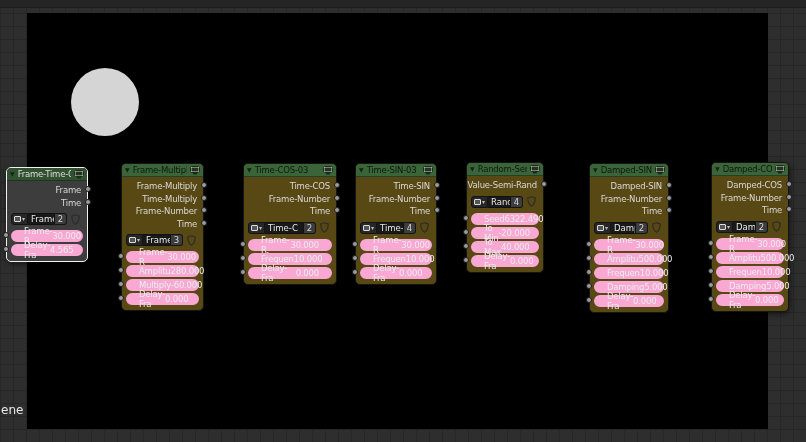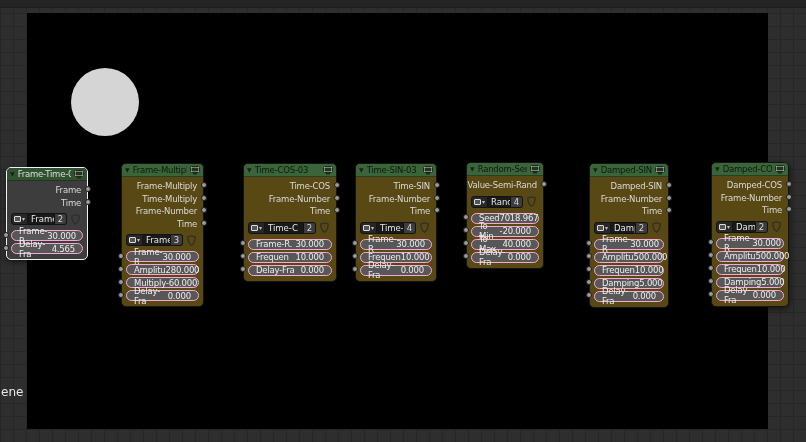--- a/index.html
+++ b/index.html
@@ -9,21 +9,21 @@
     font-family:"DejaVu Sans", sans-serif;
     background-color:#2e2e2e;
     background-image:
       linear-gradient(#272727 1px, transparent 1px),
       linear-gradient(90deg, #272727 1px, transparent 1px);
     background-size:13px 13px;
   }
   .top-strip { position:absolute; top:0; left:0; right:0; height:8px; background:#242424; border-bottom:1px solid #1e1e1e; }
   .backdrop { position:absolute; left:27px; top:13px; width:741px; height:416px; background:#000; }
   .render-circle { position:absolute; left:71px; top:68px; width:68px; height:68px; border-radius:50%; background:#d5d5d5; }
-  .scene-label { position:absolute; left:1px; top:385px; color:#e9e9e9; font-size:12px; }
+  .scene-label { position:absolute; left:1px; top:403px; color:#e9e9e9; font-size:12px; }
 
   
   .node { position:absolute; border-radius:5px; box-shadow:1px 2px 6px rgba(0,0,0,.55); }
   .node.olive { background:#584813; border:1px solid #141414; }
   .node.gray  { background:#3d3d3d; border:1px solid #f2f2f2; }
 
   .node-header { height:13px; display:flex; align-items:center; gap:3px; padding:0 3px;
     background:#3a6539; border-radius:4px 4px 0 0; border-bottom:1px solid rgba(0,0,0,.35); }
   .node.gray .node-header { background:#315230; }
   .tri { color:#162115; font-size:6px; line-height:1; flex:0 0 auto; }
@@ -48,21 +48,21 @@
   .name-field { flex:1 1 auto; min-width:0; background:#191919; color:#e8e8e8; font-size:8.5px;
     line-height:10px; padding:0 3px; border-top:1px solid #101010; border-bottom:1px solid #101010;
     white-space:nowrap; overflow:hidden; }
   .count-field { flex:0 0 13px; background:#3d3d3d; color:#d8d8d8; font-size:8.5px; line-height:10px;
     text-align:center; border:1px solid #141414; border-left:1px solid #0f0f0f; border-radius:0 3px 3px 0; }
   .shield-btn { flex:0 0 15px; display:flex; align-items:center; justify-content:center; margin-left:1px; }
 
   .params { padding:1px 0 3px 0; }
   .param-row { position:relative; margin:2px 4px; }
   .widget { display:flex; justify-content:space-between; align-items:center; height:11px;
-    background:#575757; border:1px solid #f9a8d4; border-radius:6px; padding:0 7px;
+    background:#575757; border:6px solid #f9a8d4; border-radius:6px; padding:0 7px;
     color:#ececec; font-size:8.5px; letter-spacing:-0.2px; }
 </style>
 </head>
 <body>
 
 <div class="editor">
   <div class="top-strip"></div>
   <div class="backdrop"></div>
   <div class="render-circle"></div>
   <div id="nodes-layer">
@@ -347,21 +347,21 @@
             <svg width="9" height="11" viewBox="0 0 9 11">
               <path d="M4.5 0.8 L8.2 2 C8.2 6 7 8.6 4.5 10.2 C2 8.6 0.8 6 0.8 2 Z" fill="none" stroke="#2c2c2c" stroke-width="1.2"></path>
             </svg>
           </span>
         </div>
         <div class="params">
           <div class="param-row">
             <span class="socket in"></span>
             <div class="widget">
               <span class="w-label">Seed</span>
-              <span class="w-value">7018.967</span>
+              <span class="w-value">6322.490</span>
             </div>
           </div>
           <div class="param-row">
             <span class="socket in"></span>
             <div class="widget">
               <span class="w-label">To Min</span>
               <span class="w-value">-20.000</span>
             </div>
           </div>
           <div class="param-row">

